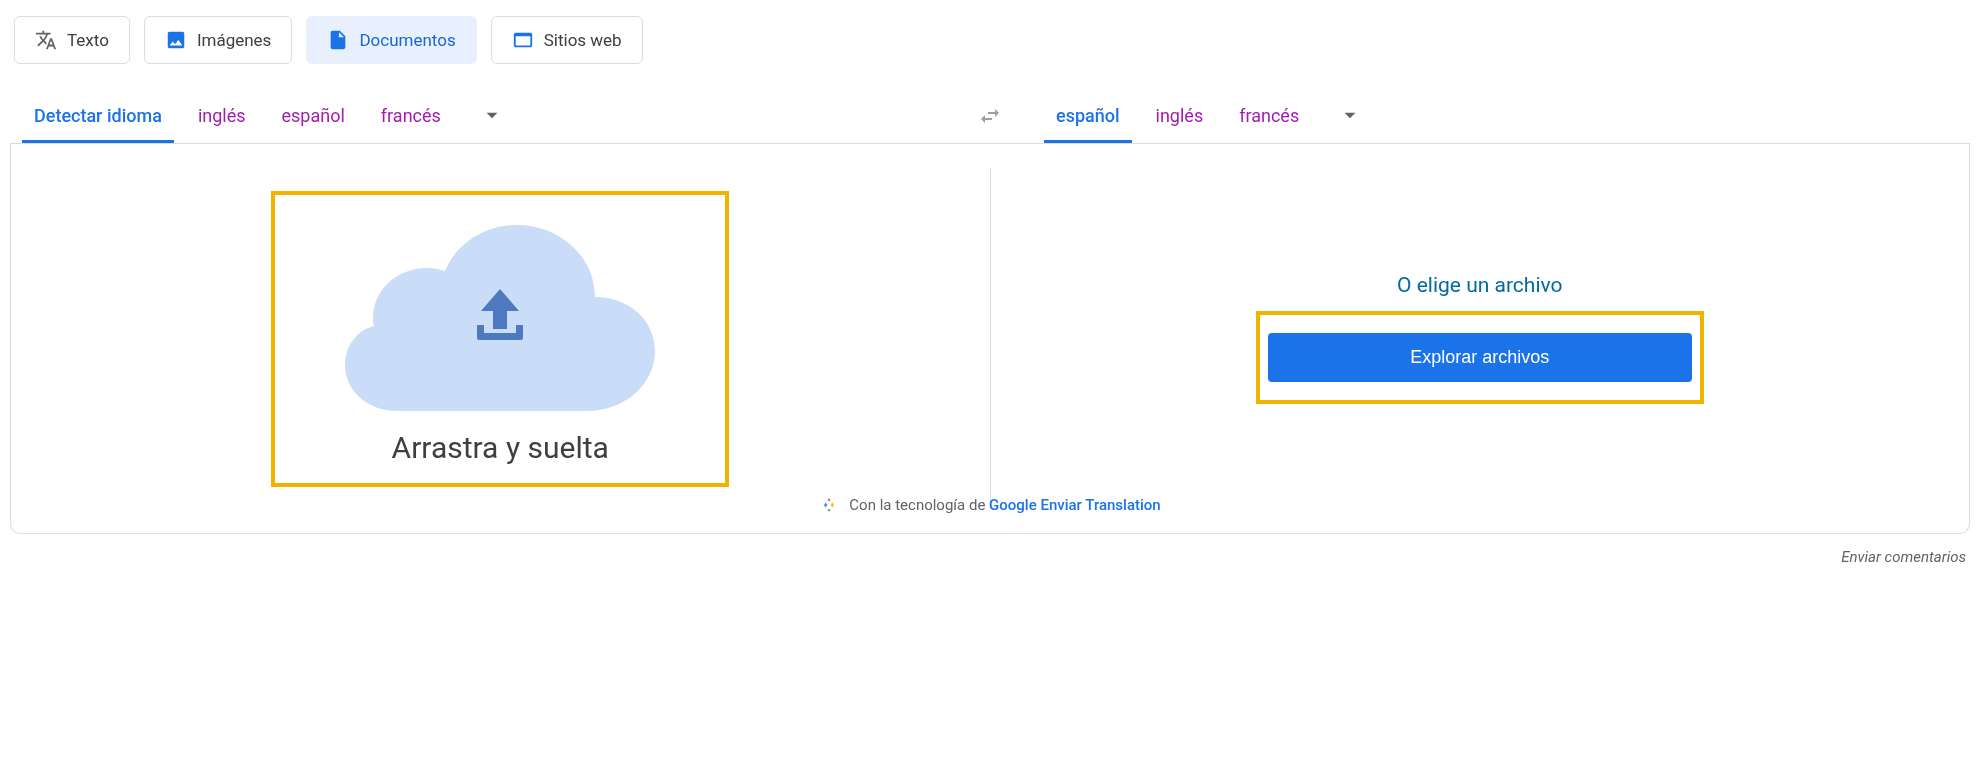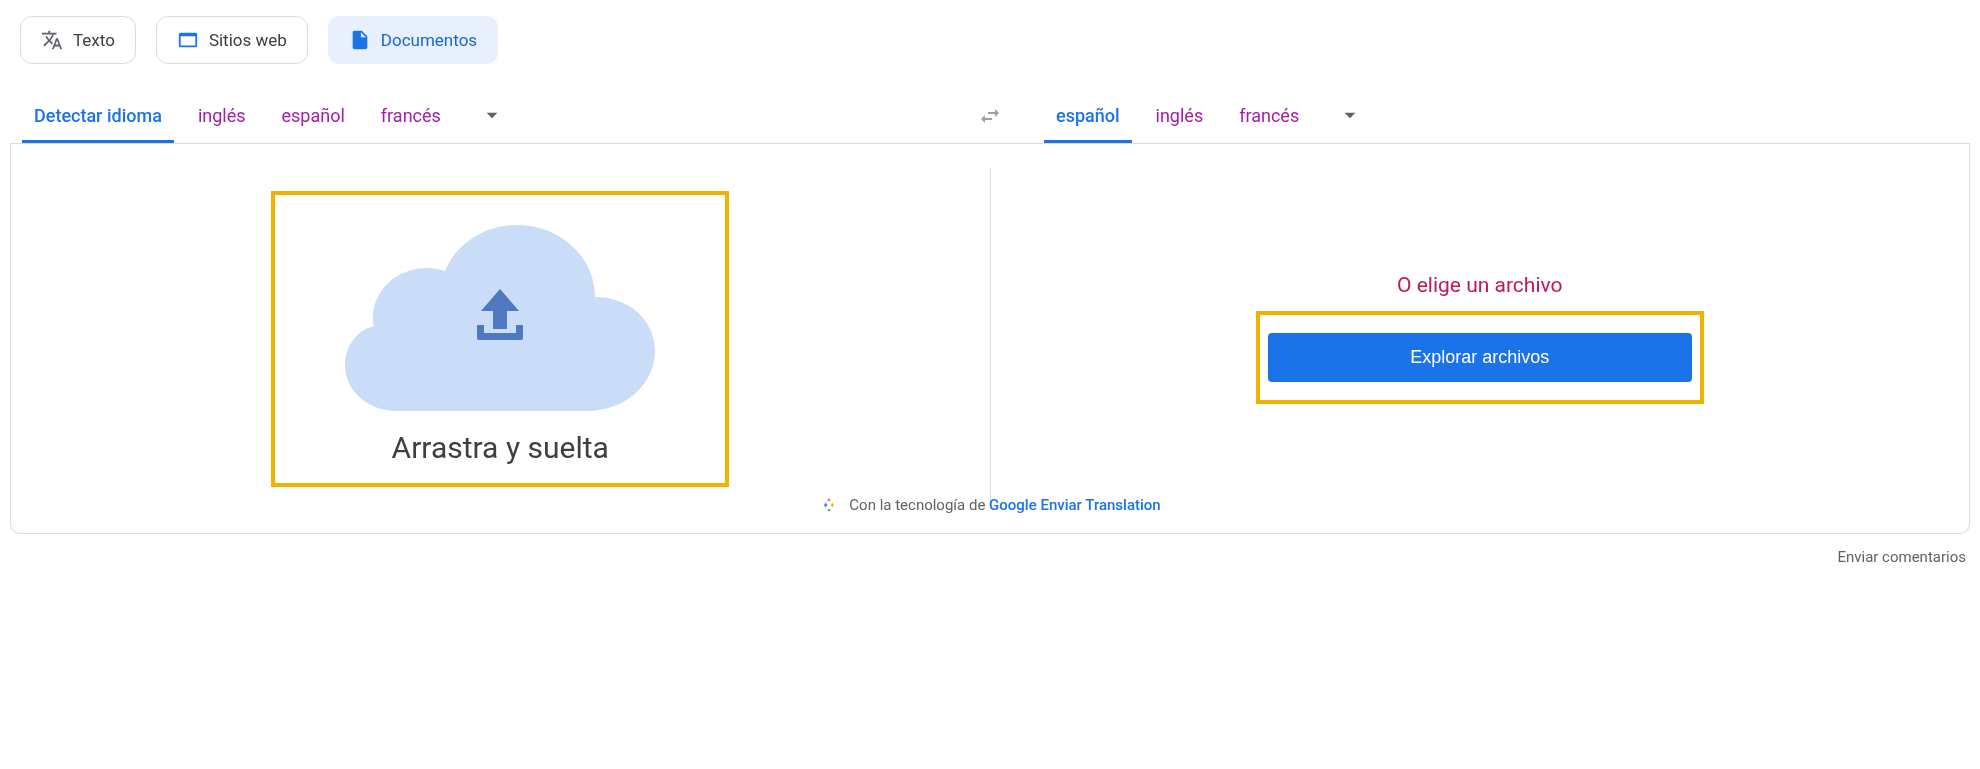--- a/index.html
+++ b/index.html
@@ -3,22 +3,22 @@
 <meta charset="utf-8">
 <style>
 * { margin: 0; padding: 0; box-sizing: border-box; }
 body { font-family: 'Google Sans', Roboto, Arial, sans-serif; background: #fff; color: #202124; width: 1980px; }
 
 .container { padding: 16px 10px 0 10px; }
 
 .mode-tabs { display: flex; gap: 14px; padding-left: 4px; }
 .mode-tab {
   display: flex; align-items: center; gap: 10px;
-  padding: 12px 20px; border: 1px solid #dadce0; border-radius: 12px;
-  background: #fff; cursor: pointer; font-size: 17px; color: #3c4043; margin-left: 6px;
+  padding: 12px 20px; border: 1px solid #dadce0; border-radius: 6px;
+  background: #fff; cursor: pointer; font-size: 17px; color: #3c4043;
 }
 .mode-tab.active { background: #e8f0fe; border-color: transparent; color: #1967d2; }
 .mode-tab .icon { width: 22px; height: 22px; display: flex; align-items: center; justify-content: center; }
 .mode-tab svg { fill: #1a73e8; }
 .mode-tab .icon-gray svg { fill: #5f6368; }
 
 .lang-bar {
   display: flex; align-items: flex-end; margin-top: 26px;
   border-bottom: 1px solid #dadce0; position: relative; height: 54px;
 }
@@ -45,67 +45,75 @@
   border: 1px solid #dadce0; border-top: none; border-radius: 0 0 10px 10px;
   display: flex; min-height: 390px; position: relative;
 }
 .panel-left, .panel-right { flex: 1; display: flex; flex-direction: column; align-items: center; justify-content: center; padding: 20px; }
 .panel-divider { width: 1px; background: #dadce0; margin: 24px 0; }
 
 .drop-highlight { border: 4px solid #f0b400; padding: 12px 70px 18px 70px; }
 .cloud-box { display: flex; flex-direction: column; align-items: center; }
 .drop-text { font-size: 30px; color: #3c4043; margin-top: 9px; }
 
-.choose-label { font-size: 21px; color: #be185d; margin-bottom: 14px; }
+.choose-label { font-size: 21px; color: #0369a1; margin-bottom: 14px; }
 .browse-highlight { border: 4px solid #f0b400; padding: 18px 8px; }
 .browse-btn {
   background: #1a73e8; color: #fff; font-size: 18px; font-weight: 500;
   border: none; padding: 14px 0; width: 424px; border-radius: 4px; cursor: pointer;
 }
 .file-types { font-size: 16px; color: #5f6368; margin-top: 38px; }
 .file-types a { color: #1a73e8; text-decoration: none; cursor: pointer; }
 
 .footer-tech {
   display: flex; align-items: center; justify-content: center; gap: 10px;
   padding: 18px 0; font-size: 15px; color: #5f6368; width: 100%;
 }
 .footer-tech a { color: #1a73e8; text-decoration: none; font-weight: 500; }
 .gcloud-icon { width: 20px; height: 20px; }
 
-.feedback { text-align: right; font-size: 15px; color: #5f6368; padding: 14px 4px 0 0; }
+.feedback { text-align: right; font-size: 15px; font-style: italic; color: #5f6368; padding: 14px 4px 0 0; }
 </style>
 </head>
 <body>
 
 <div class="container">
 
   <div class="mode-tabs">
     <div class="mode-tab">
       <span class="icon icon-gray">
         <svg viewBox="0 0 24 24" width="22" height="22">
             <path d="M12.87 15.07l-2.54-2.51.03-.03A17.52 17.52 0 0014.07 6H17V4h-7V2H8v2H1v2h11.17C11.5 7.92 10.44 9.75 9 11.35 8.07 10.32 7.3 9.19 6.69 8h-2c.73 1.63 1.73 3.17 2.98 4.56l-5.09 5.02L4 19l5-5 3.11 3.11.76-2.04zM18.5 10h-2L12 22h2l1.12-3h4.75L21 22h2l-4.5-12zm-2.62 7l1.62-4.33L19.12 17h-3.24z"></path>
           </svg>
       </span>
       <span>Texto</span>
     </div>
     <div class="mode-tab">
       <span class="icon">
         <svg viewBox="0 0 24 24" width="22" height="22">
-            <path d="M20 4H4c-1.1 0-2 .9-2 2v12c0 1.1.9 2 2 2h16c1.1 0 2-.9 2-2V6c0-1.1-.9-2-2-2zM4 8h16v10H4V8z"></path>
+            <path d="M21 19V5c0-1.1-.9-2-2-2H5c-1.1 0-2 .9-2 2v14c0 1.1.9 2 2 2h14c1.1 0 2-.9 2-2zM8.5 13.5l2.5 3.01L14.5 12l4.5 6H5l3.5-4.5z"></path>
           </svg>
       </span>
-      <span>Sitios web</span>
+      <span>Imágenes</span>
     </div>
     <div class="mode-tab active">
       <span class="icon">
         <svg viewBox="0 0 24 24" width="22" height="22">
             <path d="M6 2c-1.1 0-2 .9-2 2v16c0 1.1.9 2 2 2h12c1.1 0 2-.9 2-2V8l-6-6H6zm7 7V3.5L18.5 9H13z"></path>
           </svg>
       </span>
       <span>Documentos</span>
+    </div>
+    <div class="mode-tab">
+      <span class="icon">
+        <svg viewBox="0 0 24 24" width="22" height="22">
+            <path d="M20 4H4c-1.1 0-2 .9-2 2v12c0 1.1.9 2 2 2h16c1.1 0 2-.9 2-2V6c0-1.1-.9-2-2-2zM4 8h16v10H4V8z"></path>
+          </svg>
+      </span>
+      <span>Sitios web</span>
     </div>
   </div>
 
   <div class="lang-bar">
     <div class="lang-group left">
       <div class="lang-item active">Detectar idioma</div>
       <div class="lang-item">inglés</div>
       <div class="lang-item">español</div>
       <div class="lang-item">francés</div>
       <div class="lang-more">

